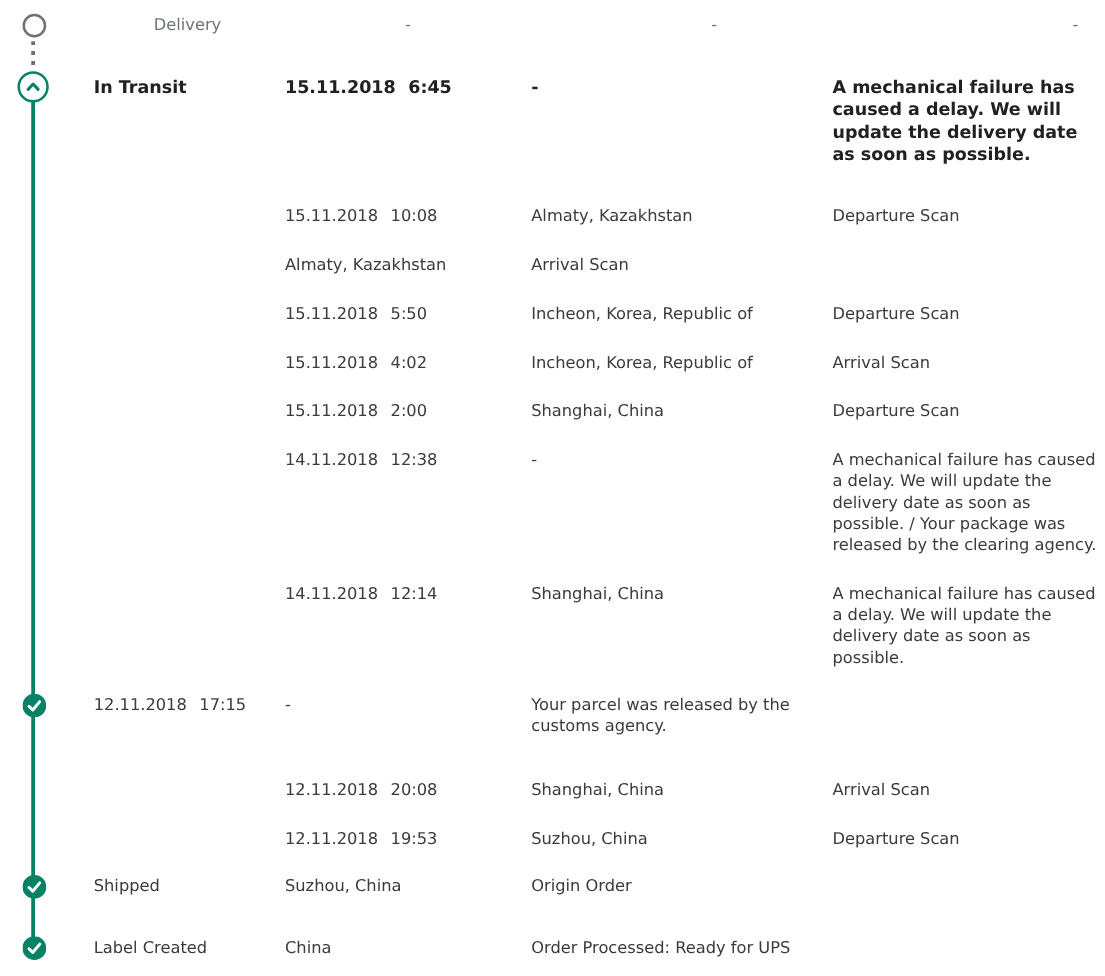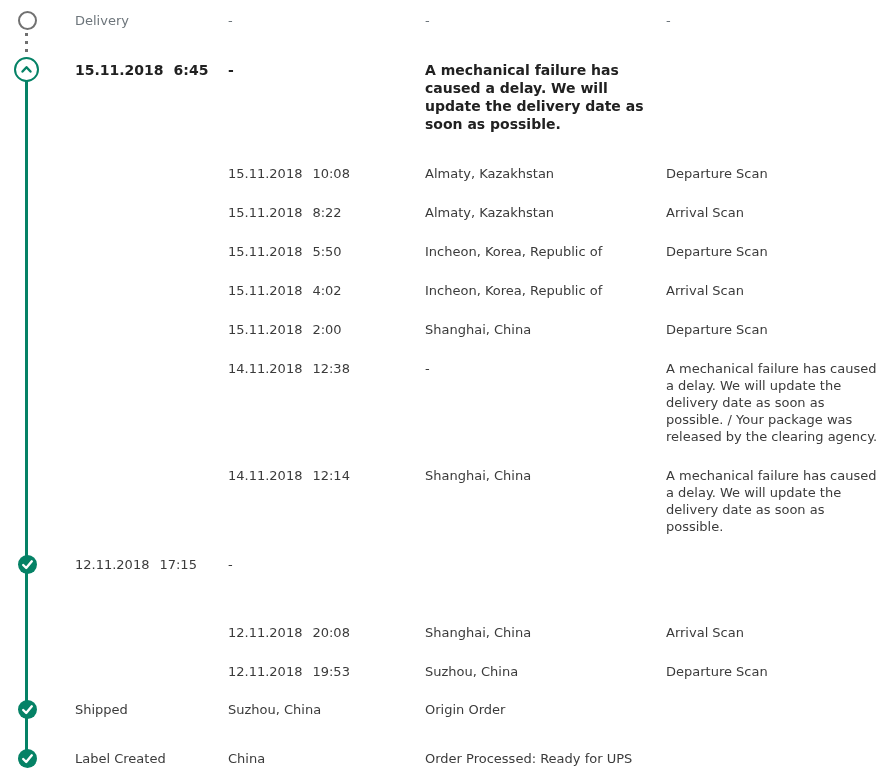--- a/index.html
+++ b/index.html
@@ -25,21 +25,21 @@
   .icon-check.pos-cleared { top:555px; }
   .icon-check.pos-shipped { top:700px; }
   .icon-check.pos-label   { top:749px; }
 
   
   .row { position:absolute; left:0; width:884px; display:grid;
     grid-template-columns:75px 153px 197px 241px 1fr;
     font-size:13px; line-height:17px; }
   .cell-desc { padding-right:4px; }
   .time { margin-left:10px;text-align:right; }
-  .row-future { color:#6d757b; }
+  .row-future { color:#6d757b;gap:48px; }
   .row-current { font-weight:bold; color:#212121; font-size:14px; line-height:18px; }
 </style>
 </head>
 <body>
 
 <div class="wrap">
 
   <div class="rail-dots"></div>
   <div class="rail-line"></div>
 
@@ -73,37 +73,37 @@
   <div class="row row-future" style="top:12px">
     <div></div>
     <div>Delivery</div>
     <div><span>-</span><span class="time"></span></div>
     <div>-</div>
     <div class="cell-desc">-</div>
   </div>
 
   <div class="row row-current" style="top:61px">
     <div></div>
+    <div>In Transit</div>
     <div><span>15.11.2018</span><span class="time">6:45</span></div>
     <div>-</div>
     <div class="cell-desc">A mechanical failure has caused a delay. We will update the delivery date as soon as possible.</div>
   </div>
 
   <div class="row" style="top:165px">
     <div></div>
     <div></div>
     <div><span>15.11.2018</span><span class="time">10:08</span></div>
     <div>Almaty, Kazakhstan</div>
     <div class="cell-desc">Departure Scan</div>
   </div>
 
   <div class="row" style="top:204px">
     <div></div>
     <div></div>
-    <div><span>15.11.2018</span><span class="time">8:22</span></div>
     <div>Almaty, Kazakhstan</div>
     <div class="cell-desc">Arrival Scan</div>
   </div>
 
   <div class="row" style="top:243px">
     <div></div>
     <div></div>
     <div><span>15.11.2018</span><span class="time">5:50</span></div>
     <div>Incheon, Korea, Republic of</div>
     <div class="cell-desc">Departure Scan</div>
@@ -138,20 +138,21 @@
     <div></div>
     <div><span>14.11.2018</span><span class="time">12:14</span></div>
     <div>Shanghai, China</div>
     <div class="cell-desc">A mechanical failure has caused a delay. We will update the delivery date as soon as possible.</div>
   </div>
 
   <div class="row" style="top:556px">
     <div></div>
     <div><span>12.11.2018</span><span class="time">17:15</span></div>
     <div>-</div>
+    <div class="cell-desc">Your parcel was released by the customs agency.</div>
   </div>
 
   <div class="row" style="top:624px">
     <div></div>
     <div></div>
     <div><span>12.11.2018</span><span class="time">20:08</span></div>
     <div>Shanghai, China</div>
     <div class="cell-desc">Arrival Scan</div>
   </div>
 

